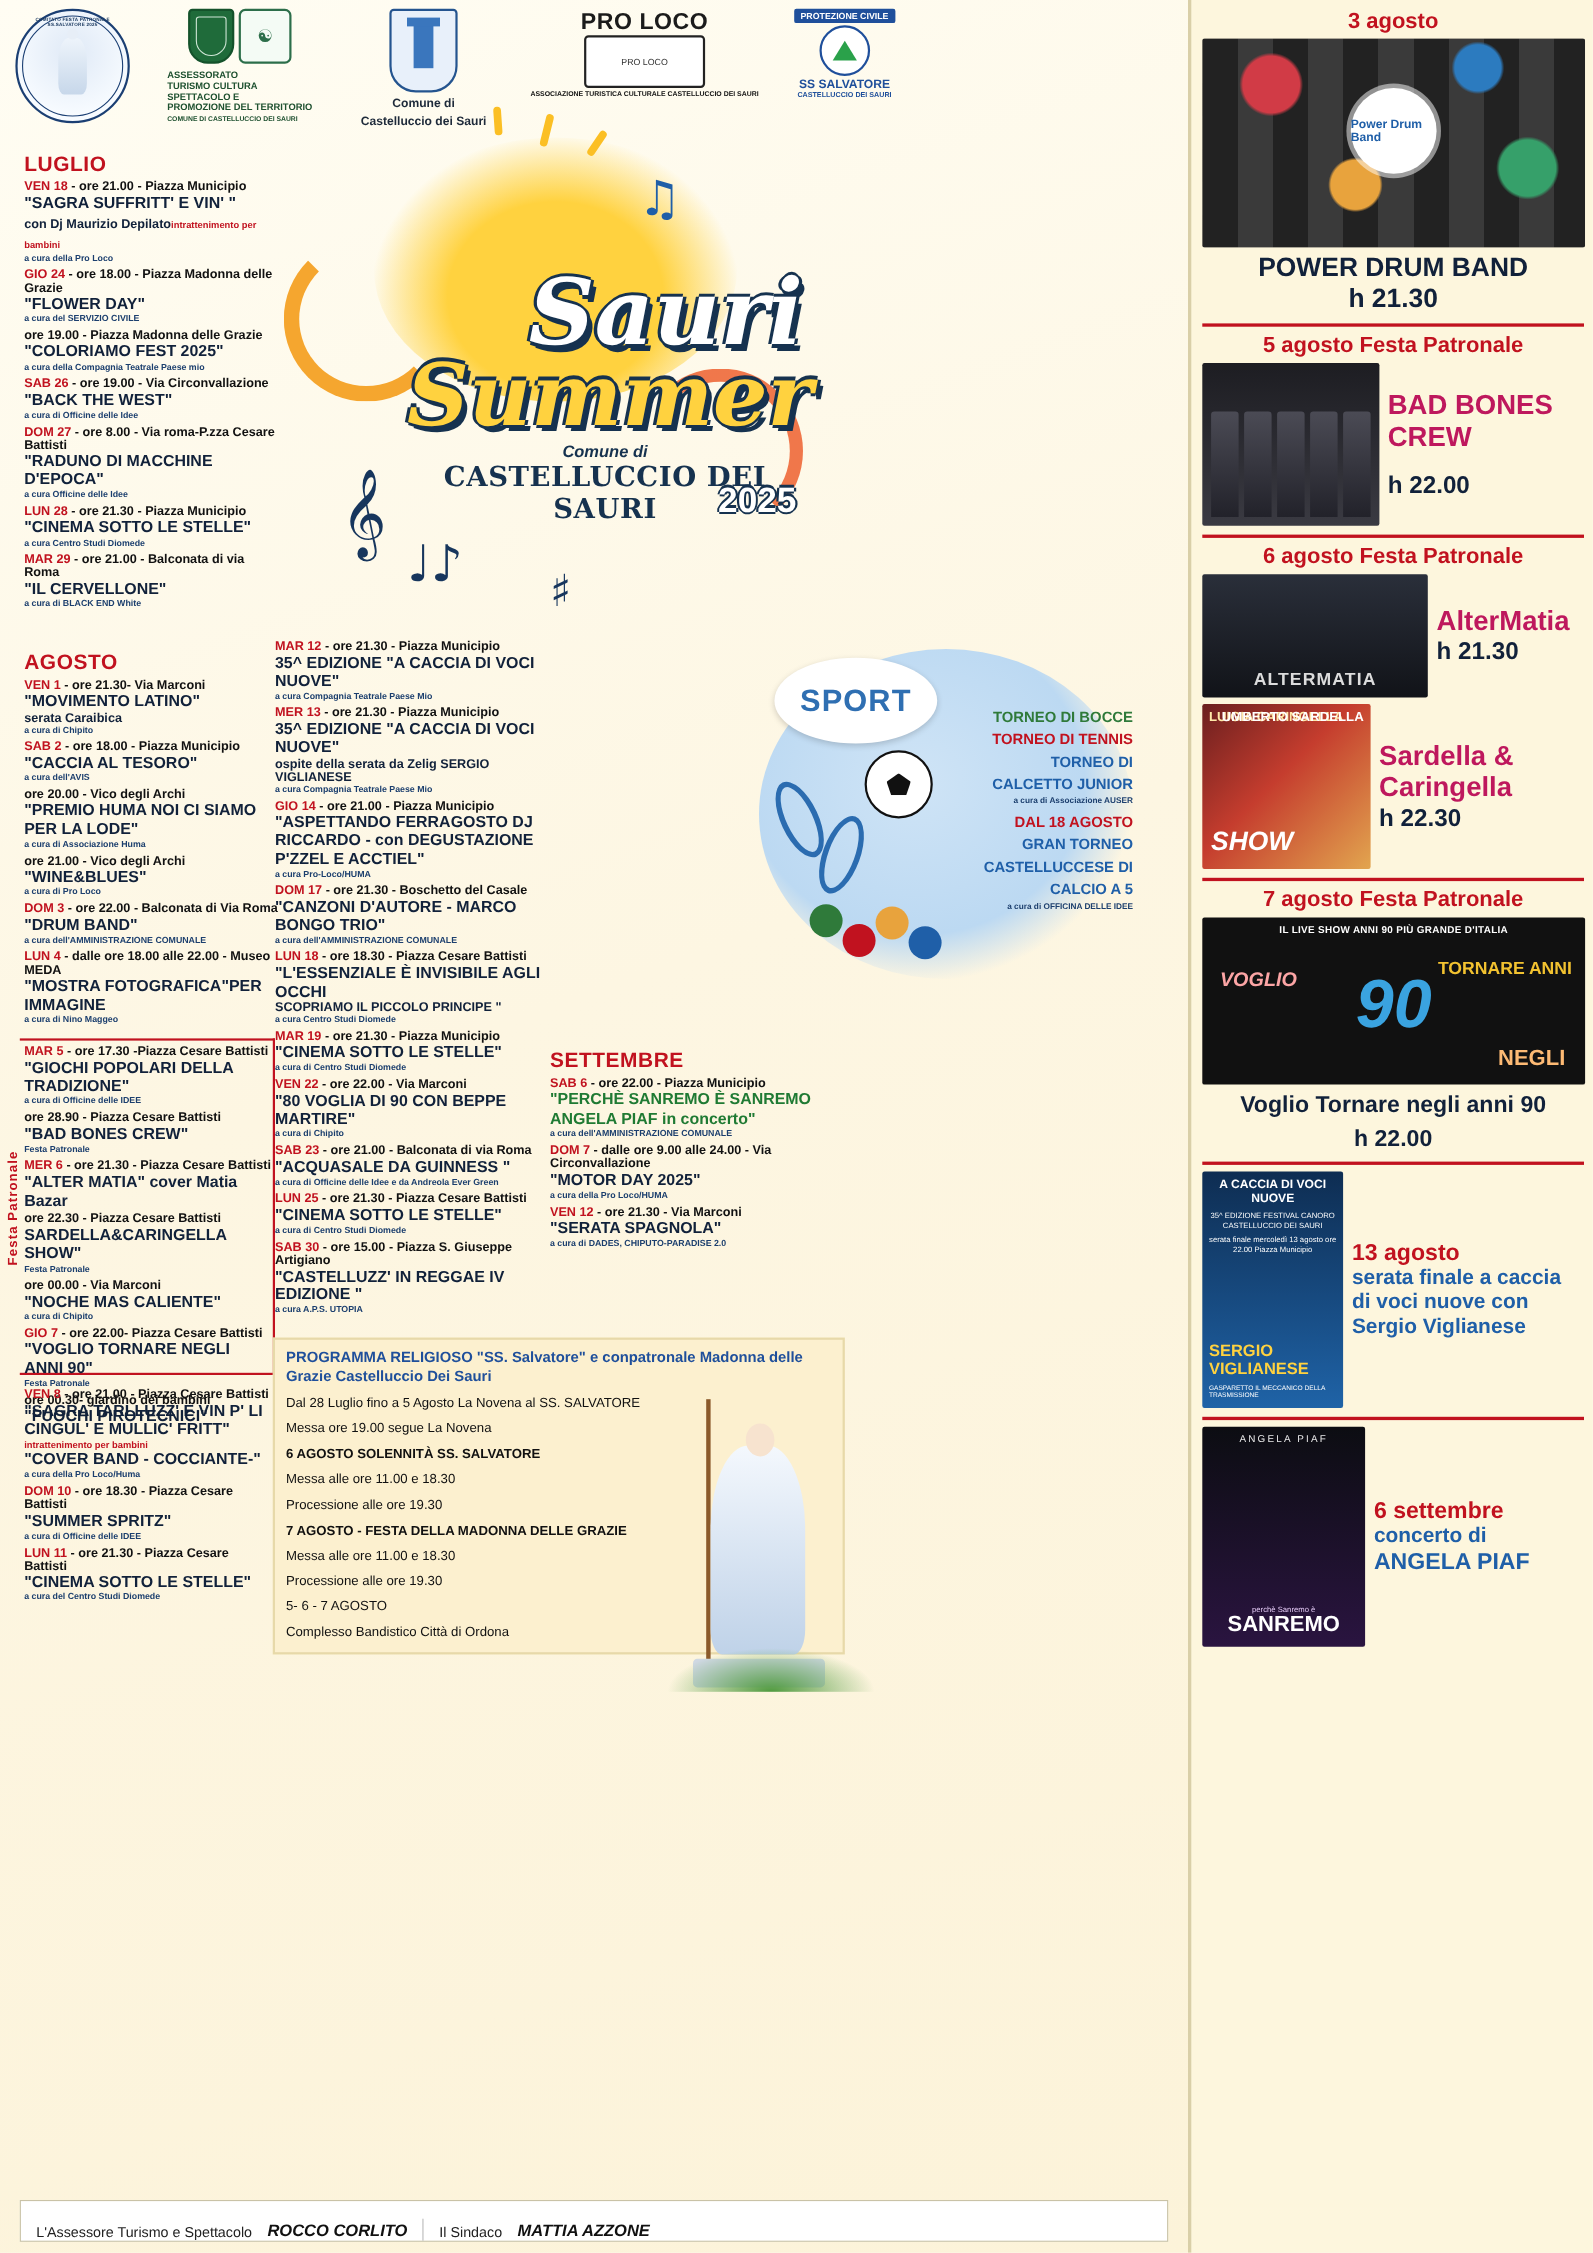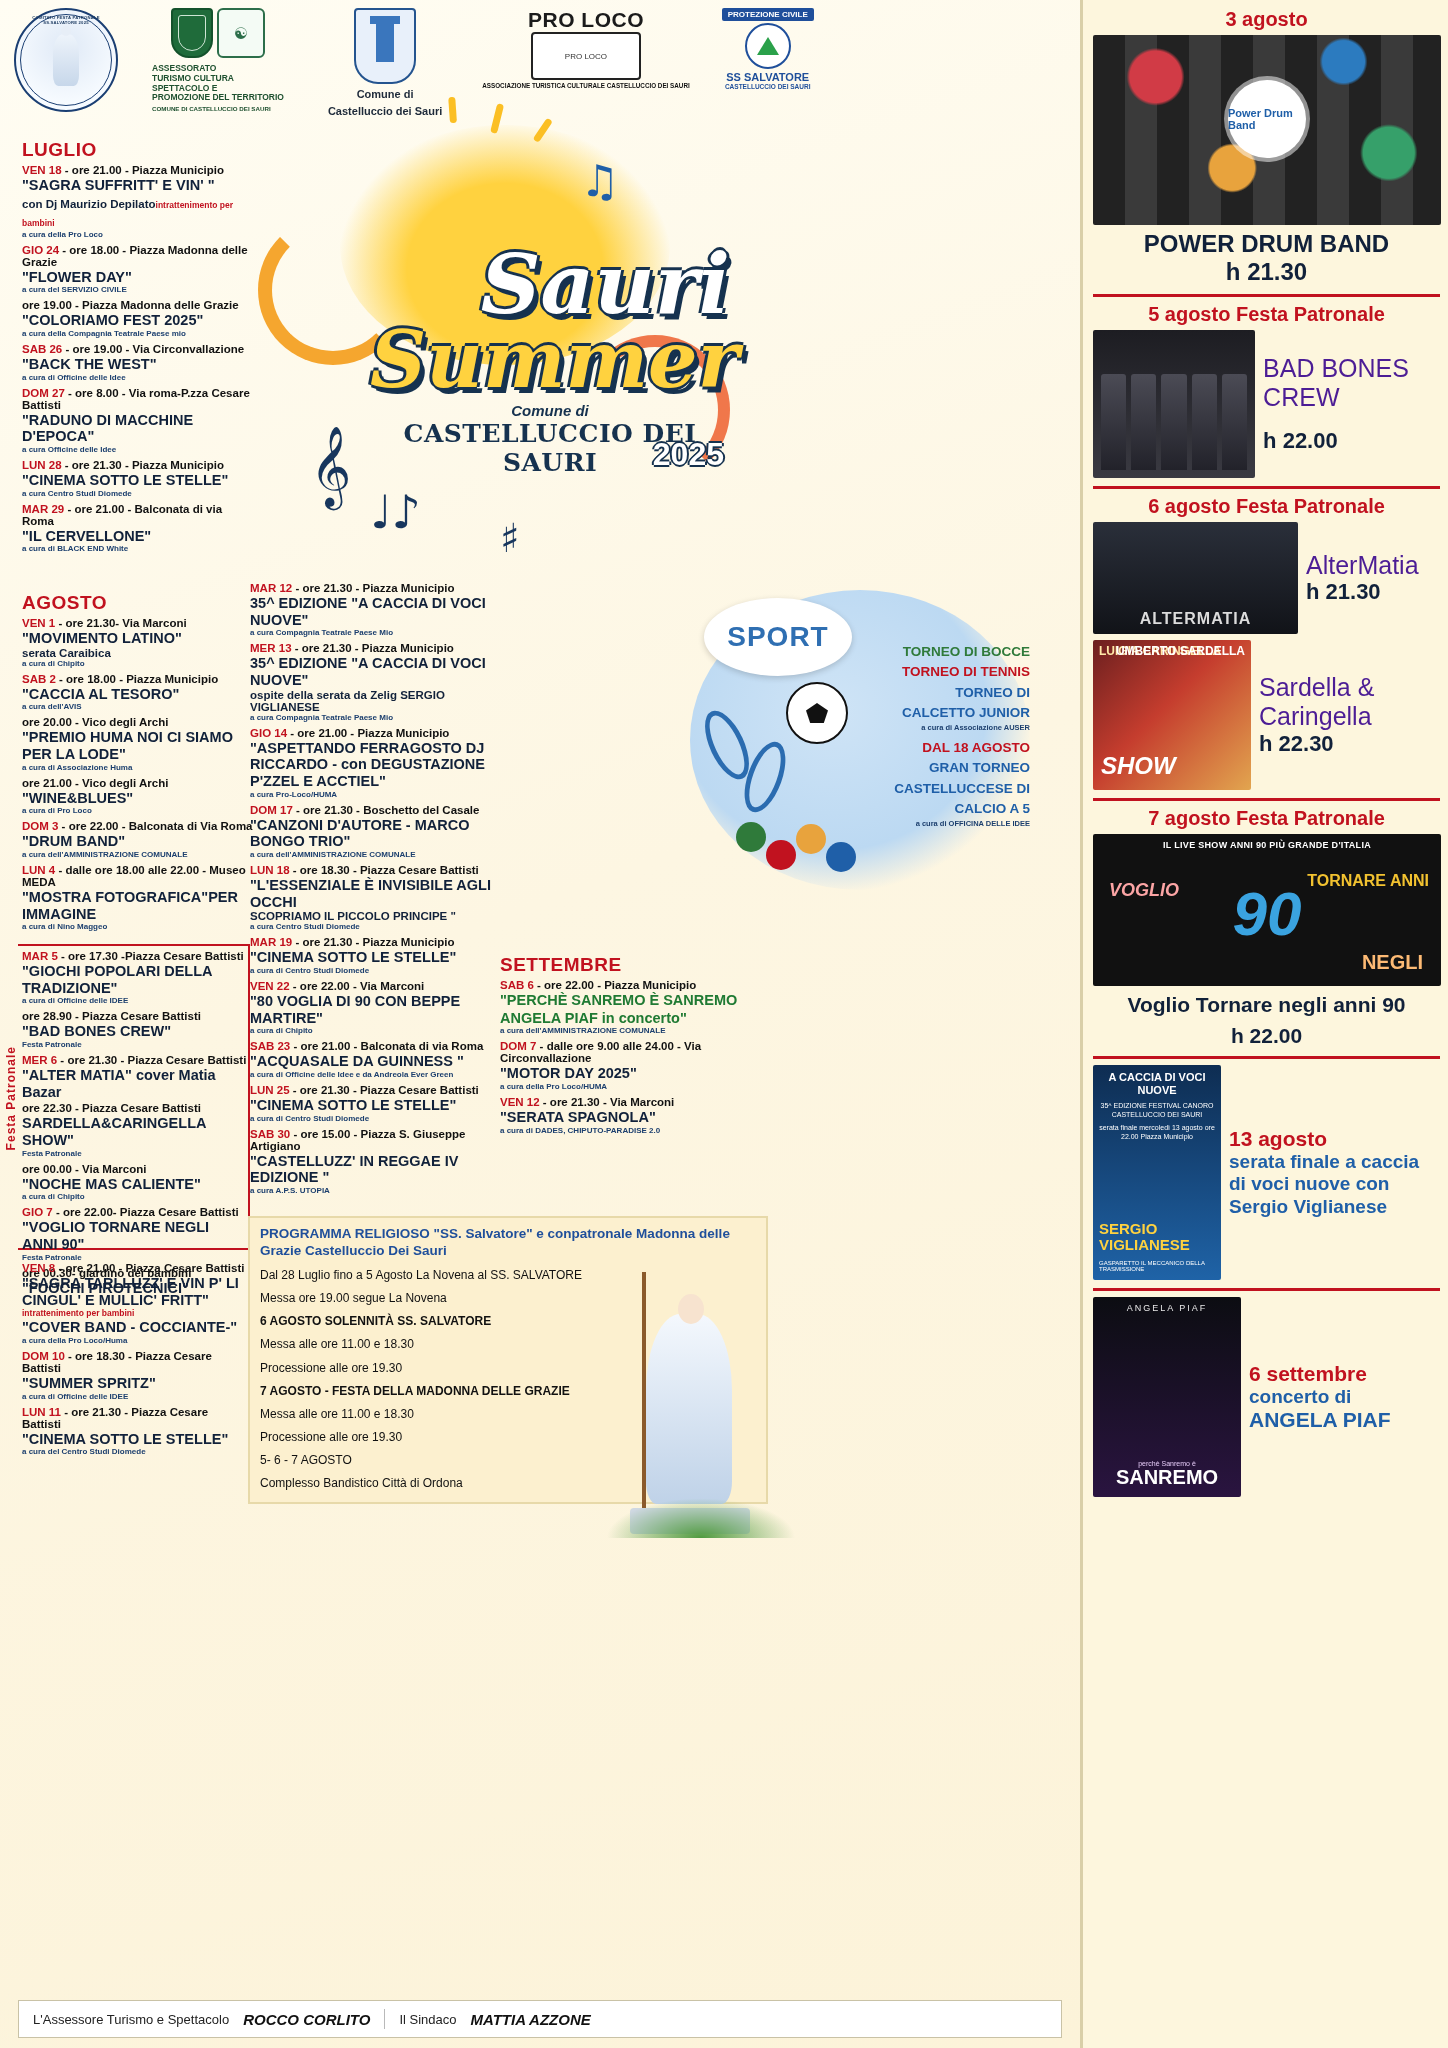--- a/index.html
+++ b/index.html
@@ -104,21 +104,21 @@
   .relig p { font-size:12px; color:#111; margin-top:7px; line-height:1.35; }
   .relig .hd { font-weight:bold; }
   .statue { position:absolute; right:-10px; top:36px; width:170px; height:280px; }
   .statue .body { position:absolute; left:40px; top:60px; width:86px; height:190px; background:linear-gradient(#f4f8fd,#bfd2e8); border-radius:40% 40% 12% 12%; }
   .statue .head { position:absolute; left:72px; top:40px; width:26px; height:30px; border-radius:50%; background:#f7e3cf; }
   .statue .staff { position:absolute; left:36px; top:18px; width:4px; height:250px; background:#8b5a2b; }
   .statue .base { position:absolute; left:24px; bottom:0; width:120px; height:26px; background:#cfd8e2; border-radius:4px; }
   .grass { position:absolute; left:0; bottom:-4px; width:190px; height:40px; background:radial-gradient(ellipse at 50% 100%, #4f9a3f 0%, rgba(79,154,63,0) 70%); }
 
   
-  .footer { position:absolute; left:18px; bottom:10px; width:1044px; height:38px; background:#fff; border:1px solid #c9c2a6; display:flex; align-items:center; padding:0 14px; gap:14px; }
+  .footer { position:absolute; left:18px; bottom:10px; width:1044px; height:38px; background:#fff; border:1px solid #c9c2a6; display:flex; align-items:flex-end; padding:0 14px; gap:14px; }
   .footer .lbl { font-size:13px; color:#222; }
   .footer .nm { font-size:15px; font-style:italic; font-weight:bold; color:#111; }
   .footer .sep { width:1px; height:20px; background:#b9b9b9; }
 
   
   .r-date { font-size:20px; font-weight:bold; color:#c1121f; text-align:center; margin:2px 0 4px; }
   .r-sep { height:3px; background:#c1121f; margin:8px 0 6px; }
   .r-block { margin-bottom:2px; }
   .collage { width:348px; height:190px; border-radius:2px; position:relative; overflow:hidden;
     background:
@@ -130,21 +130,21 @@
       repeating-linear-gradient(0deg,#1c1c1c 0 30px,#2e2e2e 30px 60px);
   }
   .collage .badge { position:absolute; left:50%; top:44%; transform:translate(-50%,-50%); width:78px; height:78px; border-radius:50%; background:#fff; display:flex; align-items:center; justify-content:center; font-size:11px; font-weight:bold; color:#1f5fa8; box-shadow:0 0 0 4px rgba(255,255,255,.5); }
   .band-name { font-size:24px; font-weight:bold; color:#11213a; text-align:center; margin-top:6px; line-height:1.12; }
   .band-time { font-size:24px; font-weight:bold; color:#11213a; text-align:center; }
   .photo { border-radius:2px; position:relative; overflow:hidden; }
   .ph-badbones { width:210px; height:148px; background:linear-gradient(#1d1d22,#3a3a42); }
   .ph-badbones .row { position:absolute; bottom:8px; left:8px; right:8px; height:96px; display:flex; gap:5px; }
   .ph-badbones .p { flex:1; background:linear-gradient(#4b4b55,#22222a); border-radius:3px 3px 0 0; }
   .row2 { display:flex; gap:8px; align-items:center; }
-  .r-name { font-size:25px; font-weight:normal; color:#4c1d95; line-height:1.15; }
+  .r-name { font-size:25px; font-weight:bold; color:#be185d; line-height:1.15; }
   .r-time { font-size:22px; font-weight:bold; color:#11213a; }
   .ph-alter { width:205px; height:112px; background:linear-gradient(#2a2f3a,#111318); position:relative; }
   .ph-alter .logo { position:absolute; left:50%; bottom:6px; transform:translateX(-50%); font-size:16px; font-weight:bold; color:#dcdcdc; letter-spacing:1px; }
   .ph-sard { width:205px; height:150px; background:linear-gradient(135deg,#6b1f1f,#c53d2e 45%,#e2a54f); position:relative; }
   .ph-sard .t1 { position:absolute; left:6px; top:4px; font-size:12px; font-weight:bold; color:#ffe9a8; }
   .ph-sard .t2 { position:absolute; right:6px; top:4px; font-size:12px; font-weight:bold; color:#fff; }
   .ph-sard .show { position:absolute; left:8px; bottom:10px; font-size:24px; font-weight:bold; color:#fff; font-style:italic; }
   .ph-90 { width:348px; height:152px; background:#111; position:relative; border-radius:2px; overflow:hidden; }
   .ph-90 .top { position:absolute; top:6px; left:0; right:0; text-align:center; font-size:9px; font-weight:bold; color:#fff; letter-spacing:.3px; }
   .ph-90 .big { position:absolute; left:50%; top:52%; transform:translate(-50%,-50%); font-size:62px; font-weight:bold; color:#3aa3e0; font-style:italic; }

